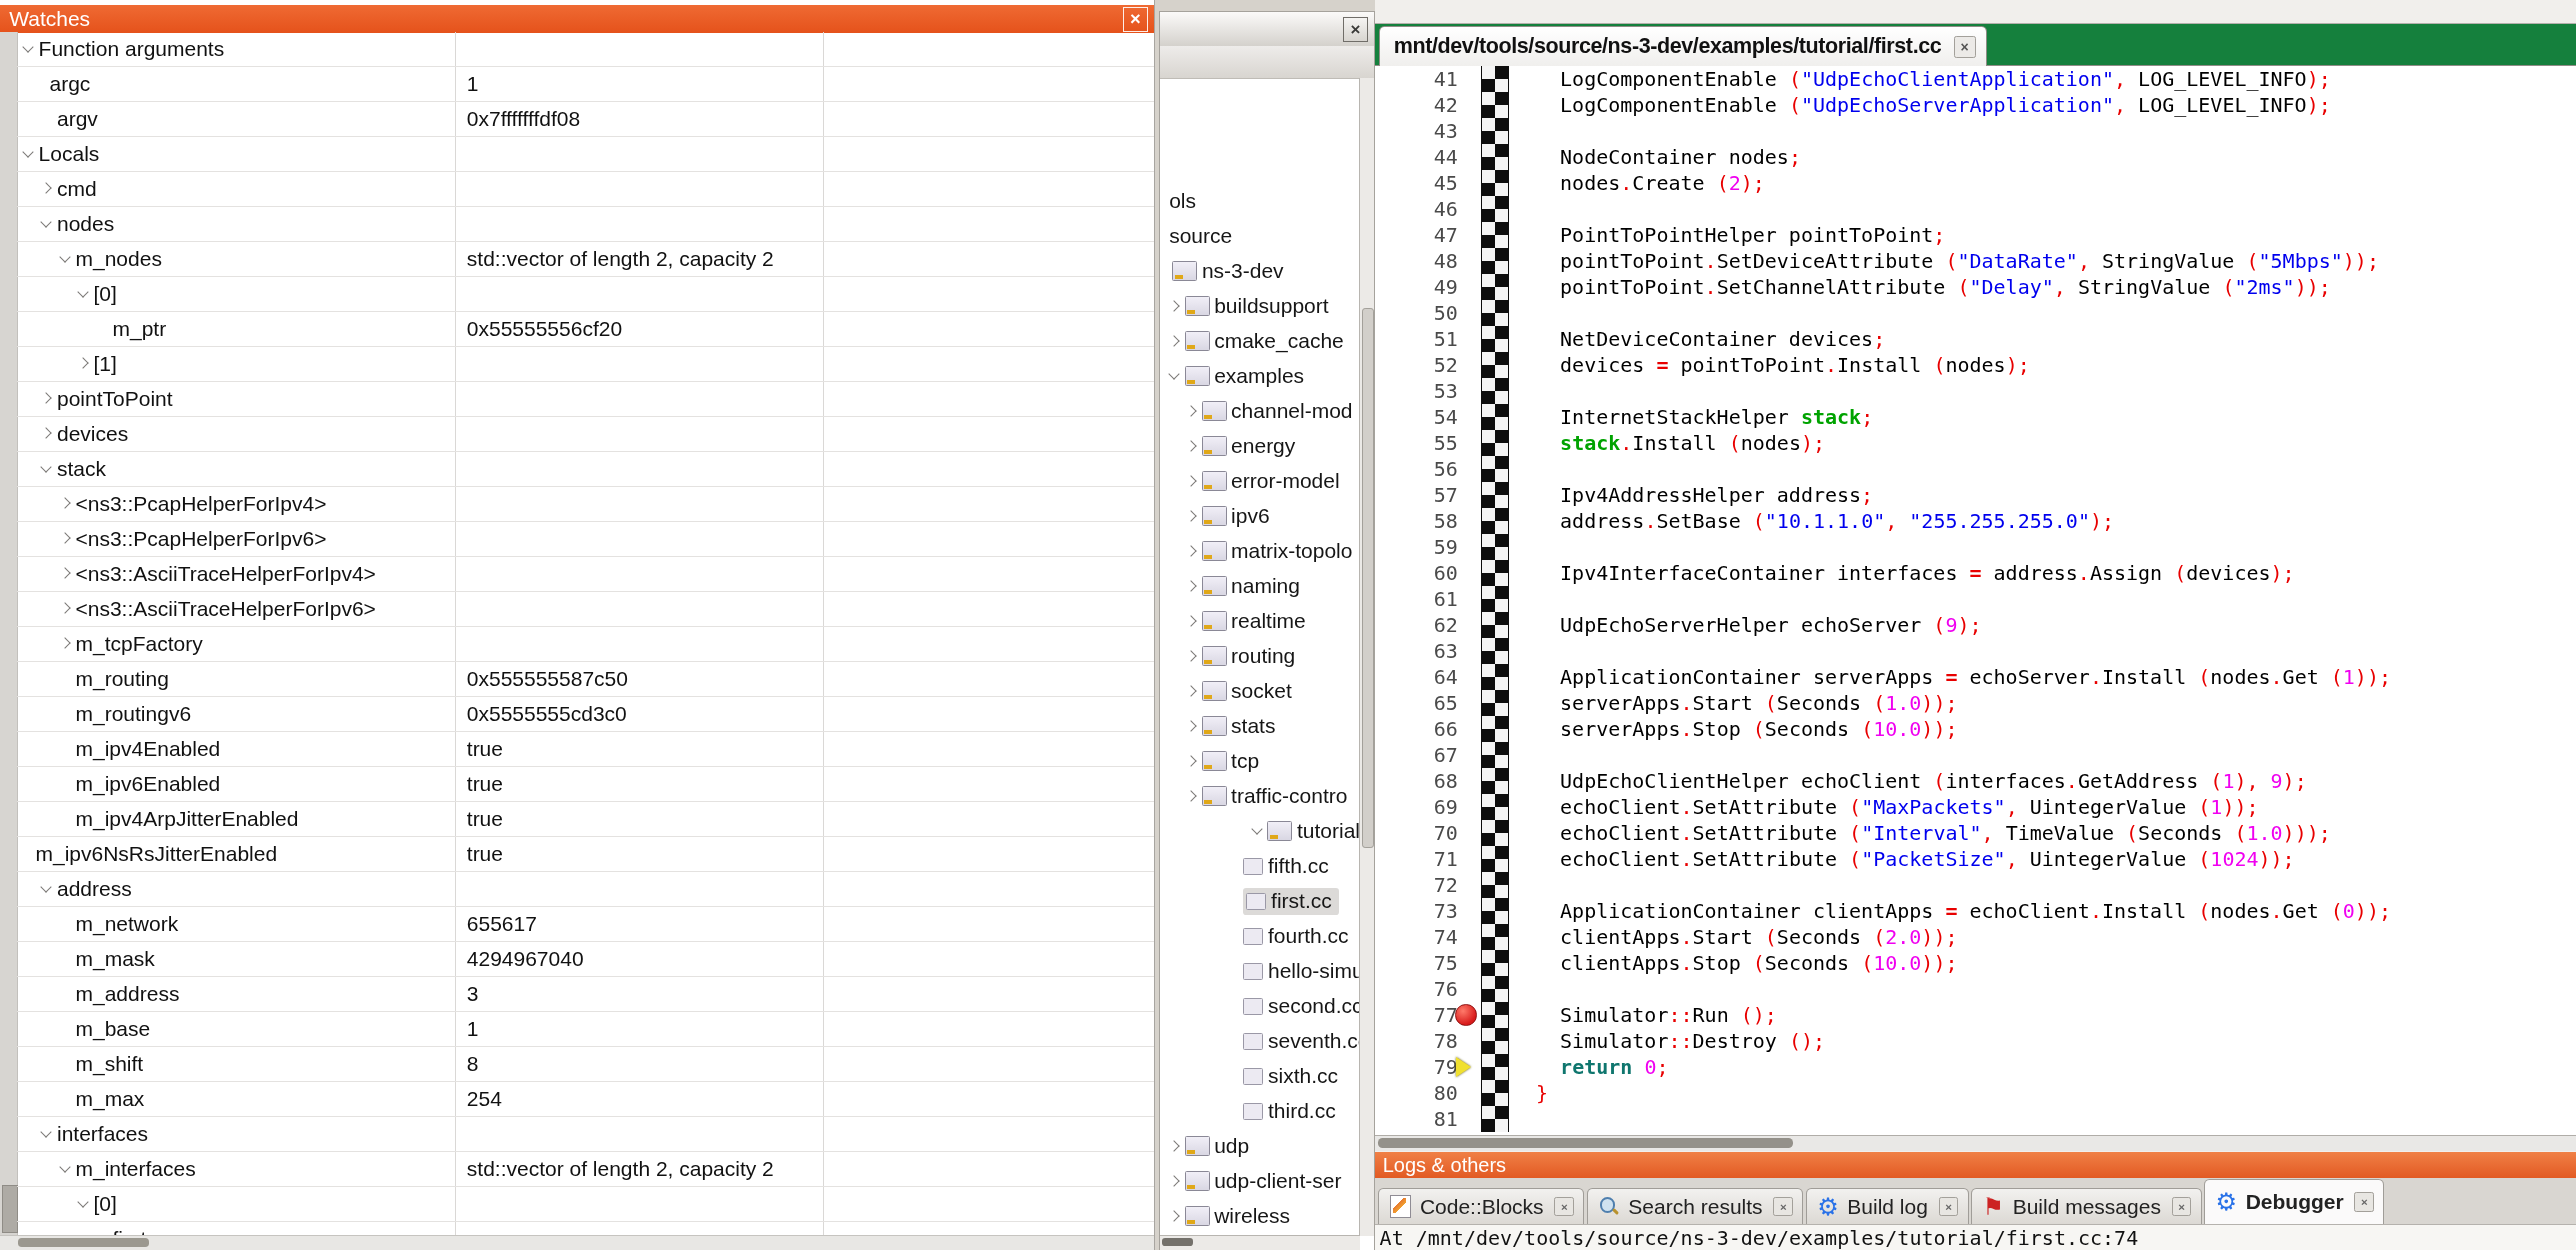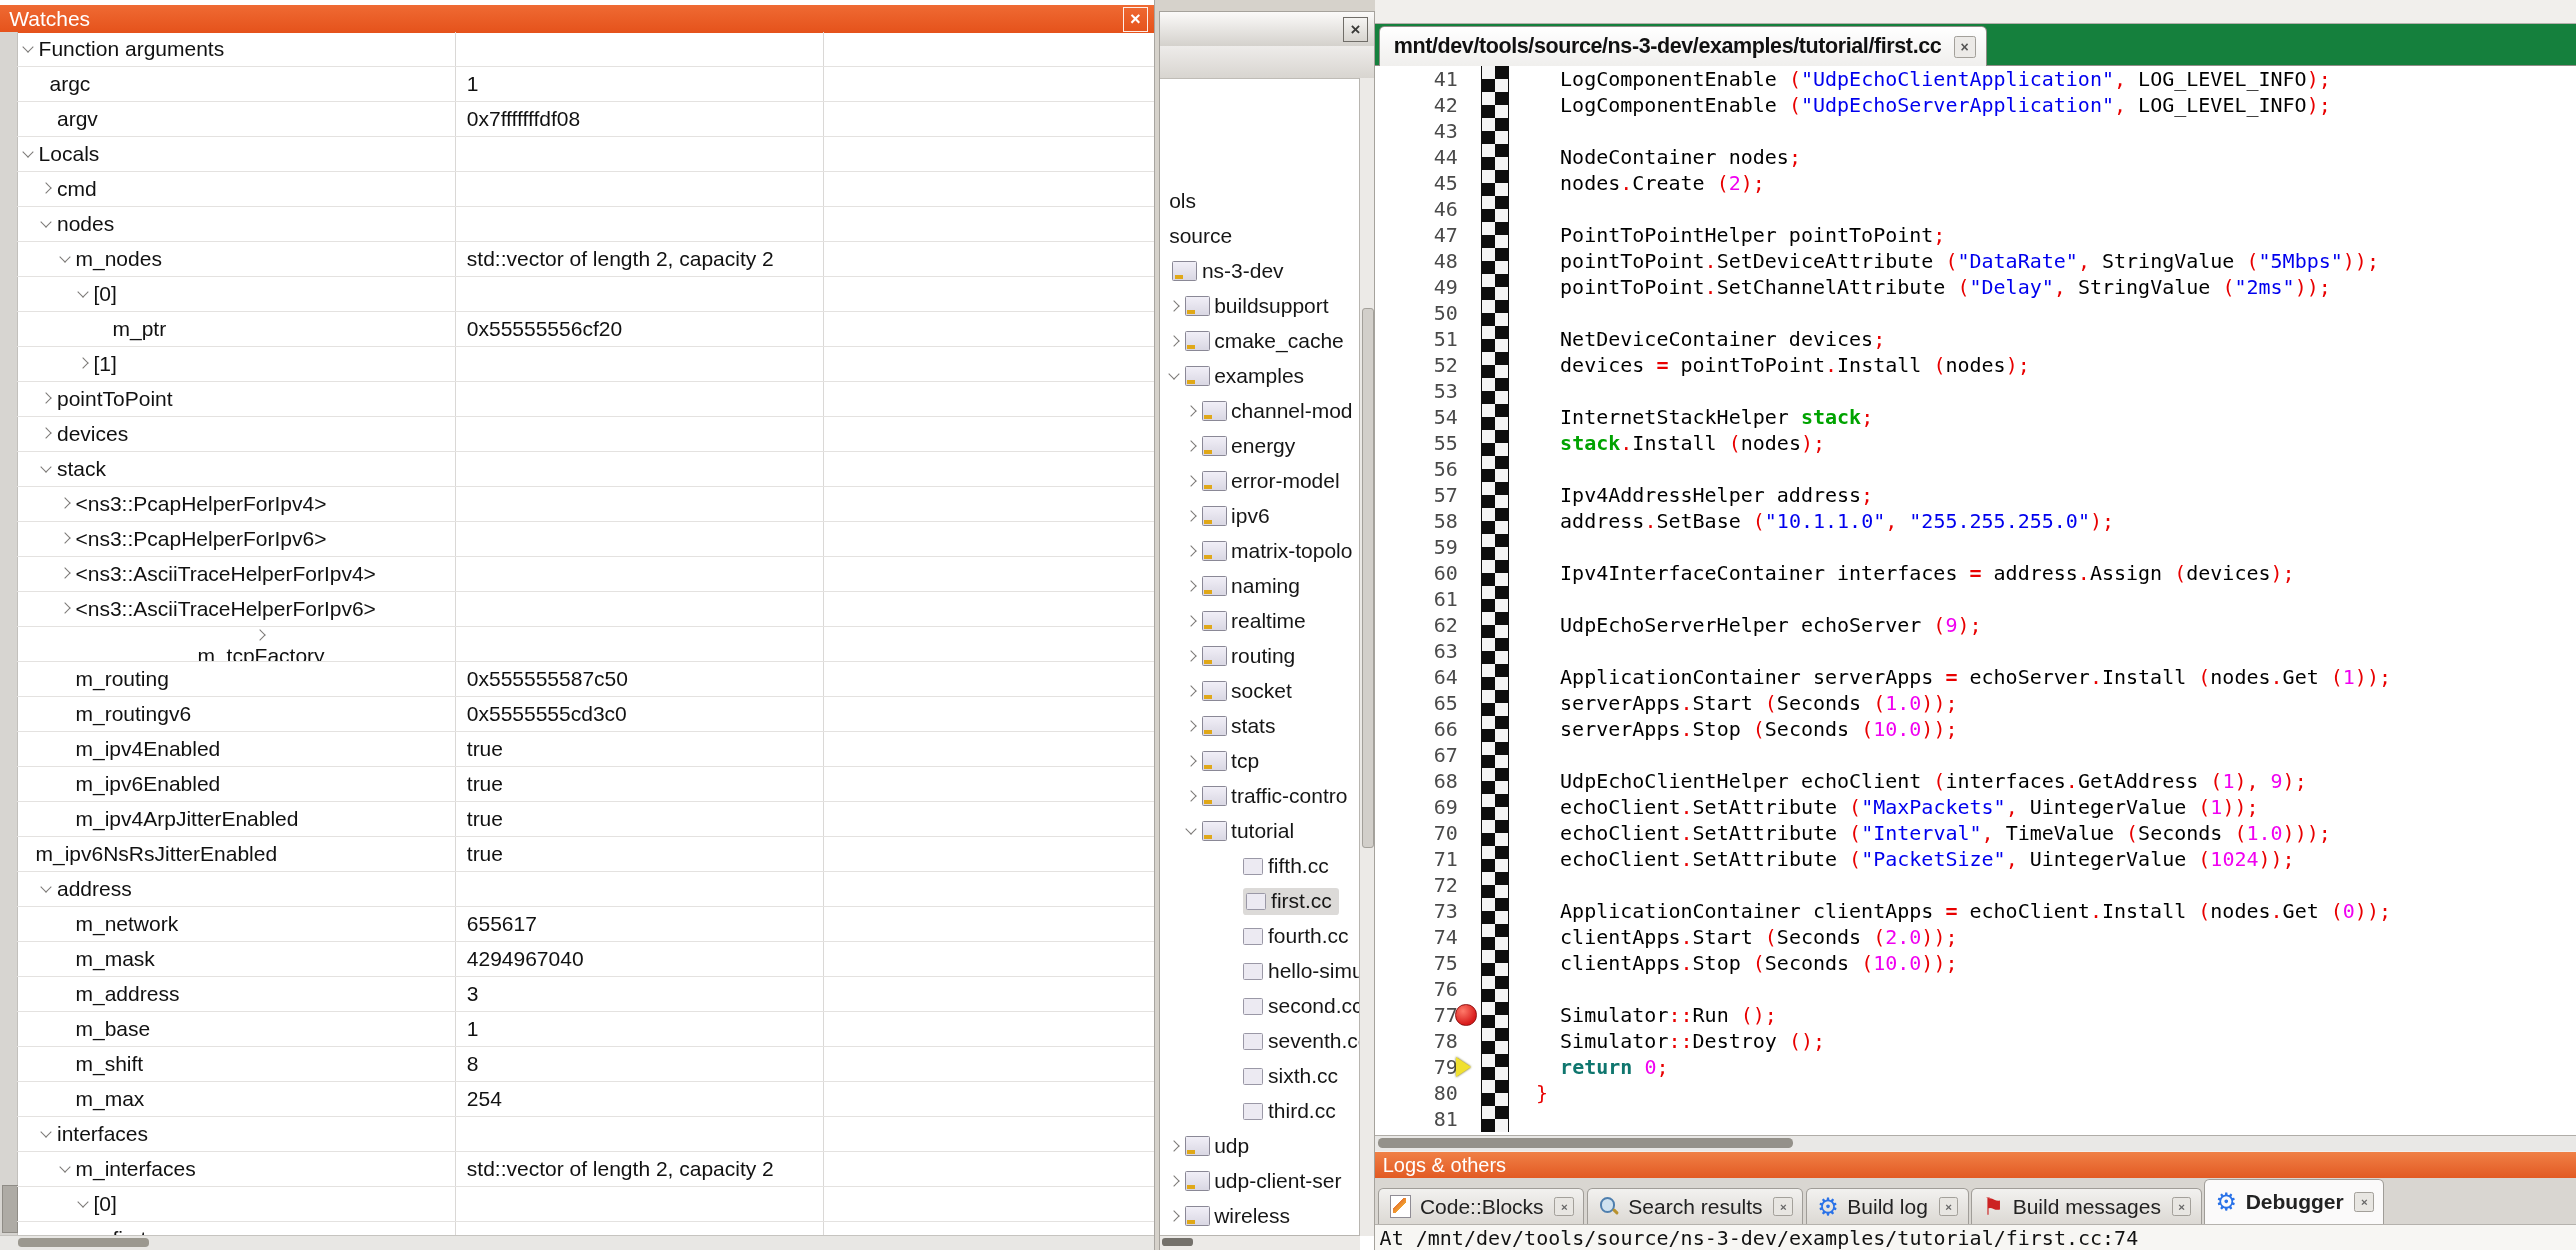--- a/index.html
+++ b/index.html
@@ -234,21 +234,21 @@
         </div>
         <div class="w-row">
           <div class="w-cell-name" style="padding-left: 40px;">
             <span class="chev right"></span>
             <span>&lt;ns3::AsciiTraceHelperForIpv6&gt;</span>
           </div>
           <div class="w-cell-val"></div>
           <div class="w-cell-rest"></div>
         </div>
         <div class="w-row">
-          <div class="w-cell-name" style="padding-left: 50px; flex-direction: column;">
+          <div class="w-cell-name" style="padding-left: 40px;">
             <span class="chev right"></span>
             <span>m_tcpFactory</span>
           </div>
           <div class="w-cell-val"></div>
           <div class="w-cell-rest"></div>
         </div>
         <div class="w-row">
           <div class="w-cell-name" style="padding-left: 40px;">
             <span class="chev none"></span>
             <span>m_routing</span>
@@ -500,21 +500,21 @@
         <div class="t-item" style="padding-left: 23px;">
           <span class="chev right"></span>
           <span class="icon-folder"></span>
           <span class="t-label">tcp</span>
         </div>
         <div class="t-item" style="padding-left: 23px;">
           <span class="chev right"></span>
           <span class="icon-folder"></span>
           <span class="t-label">traffic-contro</span>
         </div>
-        <div class="t-item" style="padding-left: 23px;">
+        <div class="t-item" style="padding-left: 23px; justify-content: flex-end;">
           <span class="chev down"></span>
           <span class="icon-folder"></span>
           <span class="t-label">tutorial</span>
         </div>
         <div class="t-item" style="padding-left: 83px;">
           <span class="icon-file"></span>
           <span class="t-label">fifth.cc</span>
         </div>
         <div class="t-item" style="padding-left: 83px;">
           <span class="t-sel">

